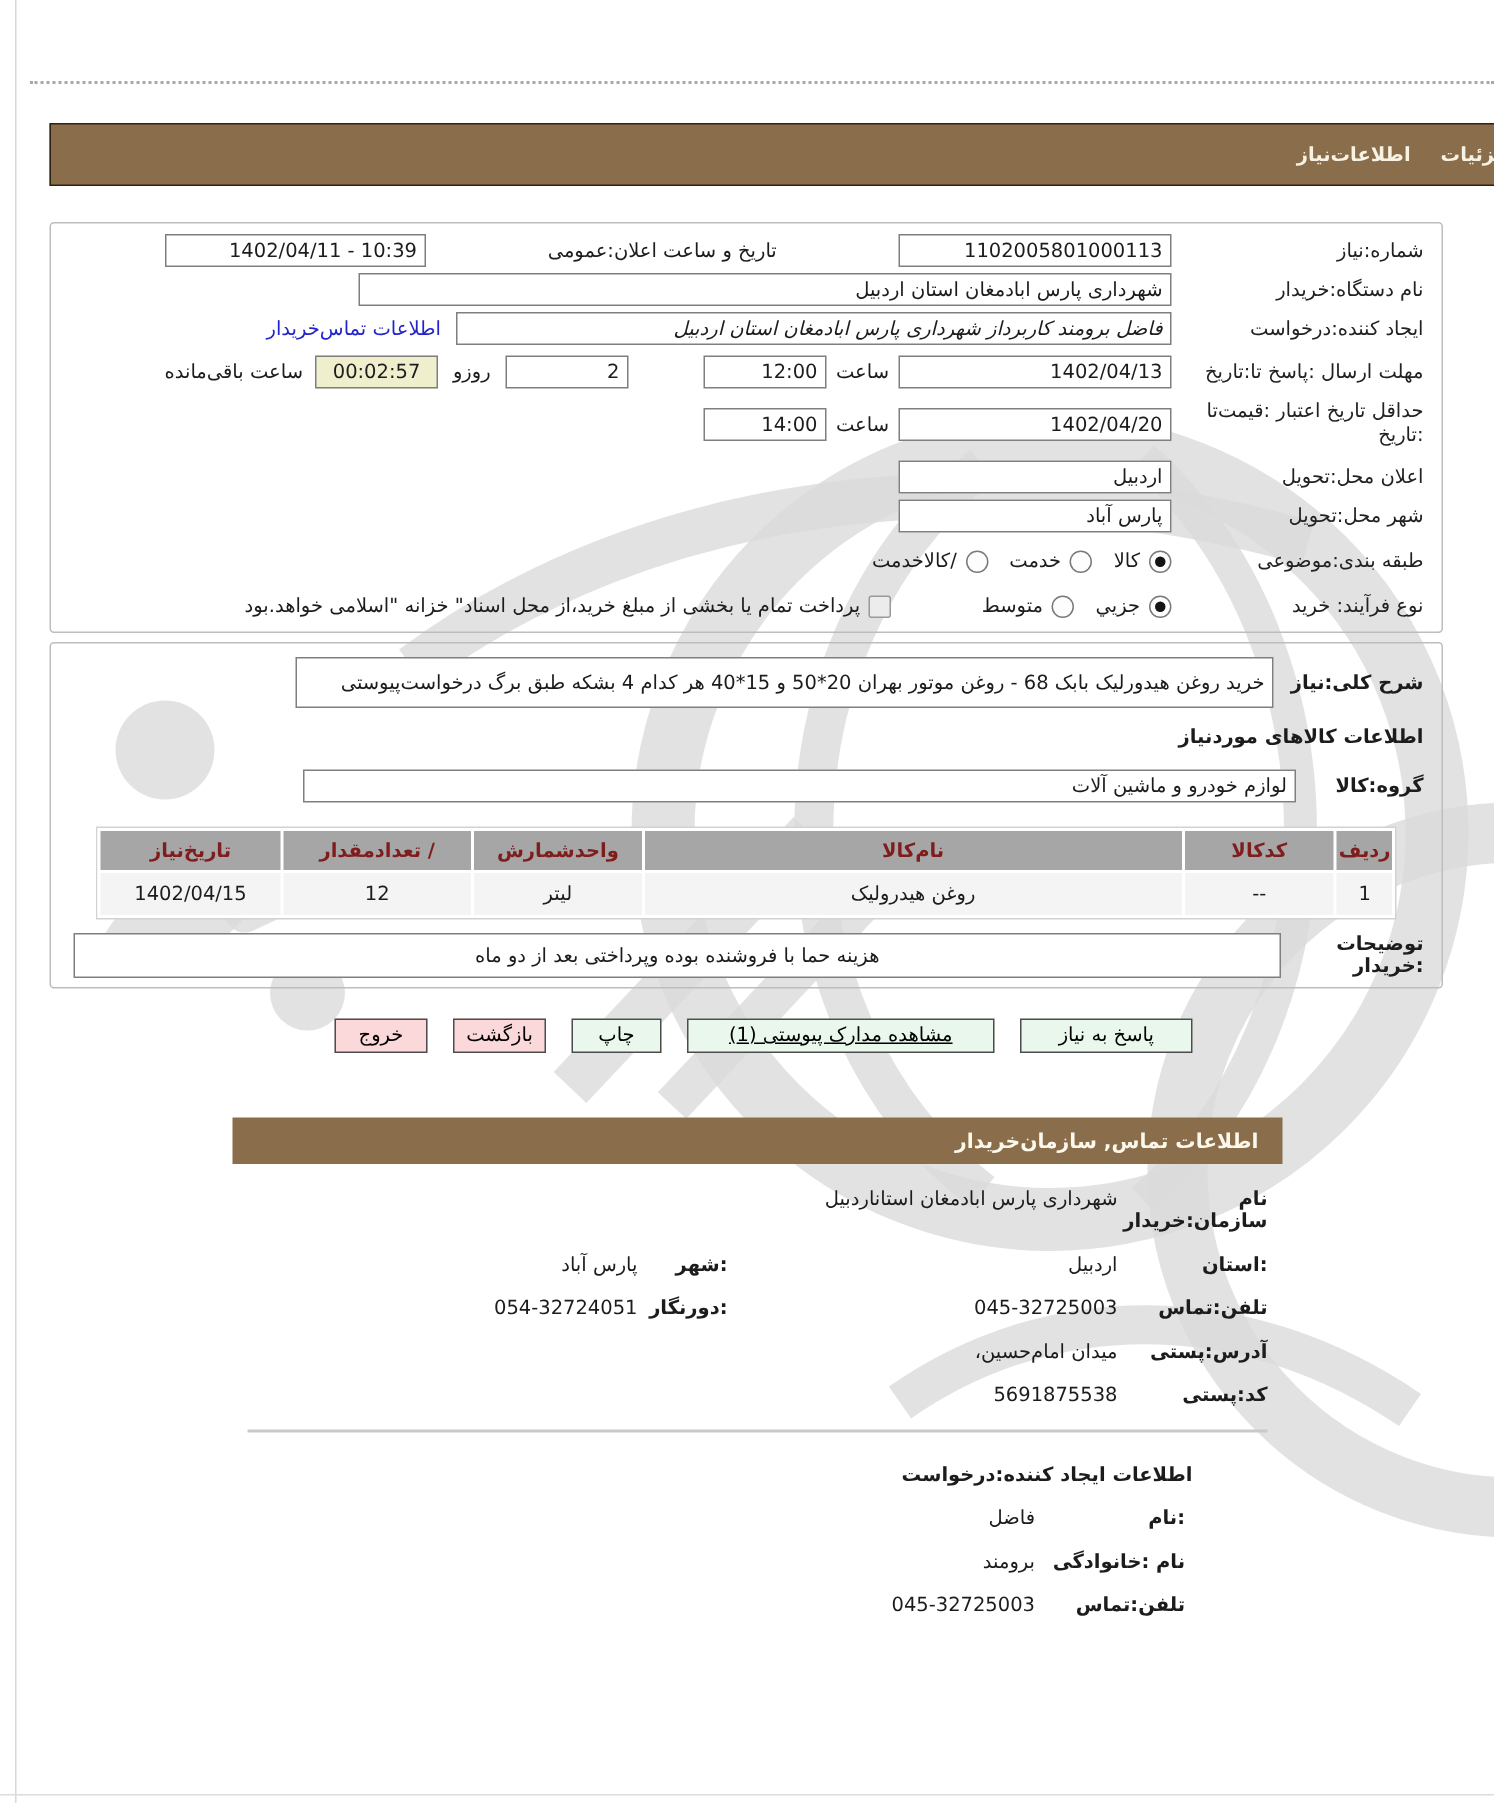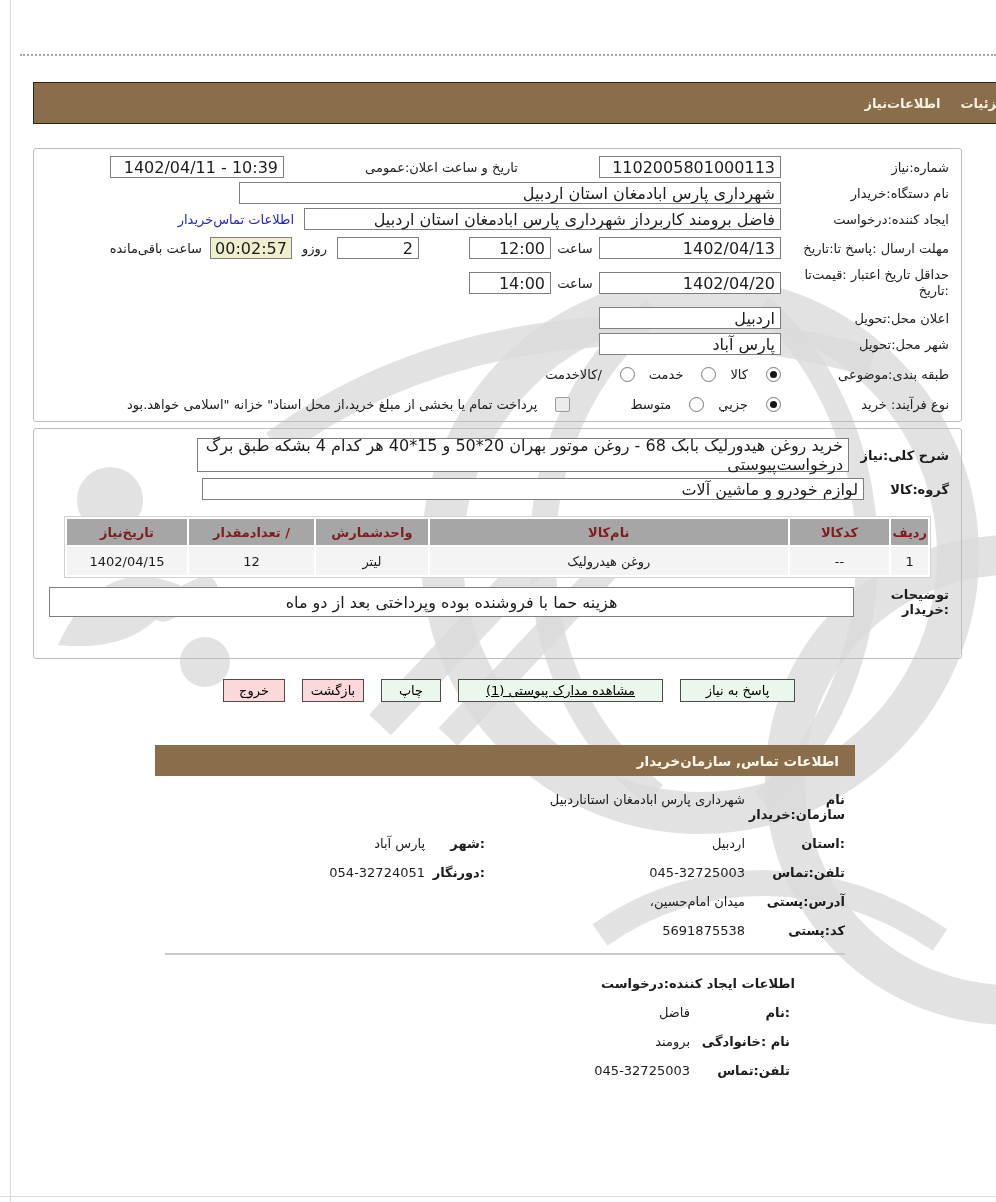--- a/index.html
+++ b/index.html
@@ -39,33 +39,33 @@
   }
   .panel1{top:148px;height:274px;padding-top:7px;}
   .panel2{top:428px;height:231px;padding-top:9px;}
   
   .frow{display:flex;align-items:center;padding-right:12px;margin-bottom:4px;min-height:22px;}
   .flabel{width:168px;flex:0 0 auto;color:#222;}
   .flabel2l div{line-height:16px;}
   .bold{font-weight:bold;}
   .tbox{
     border:1px solid #7f7f7f;background:#fff;height:18px;box-sizing:content-box;
-    padding:1px 5px 1px 5px;display:flex;align-items:center;font-size:16px;
+    padding:1px 5px 1px 5px;display:flex;align-items:center;font-size:13px;
   }
   .num{direction:ltr;unicode-bidi:isolate;}
-  .w180{width:170px;} .w172{width:162px;} .w540{width:530px;} .w475{width:465px;}
+  .w180{width:170px;} .w172{width:162px;} .w540{width:530px;} .w475{width:465px;font-style:italic;}
   .w80{width:70px;}
   .midlabel{width:315px;text-align:center;flex:0 0 auto;}
   .hlabel{width:48px;text-align:center;flex:0 0 auto;}
   .dayslabel{width:45px;text-align:center;flex:0 0 auto;}
   .sp50{width:50px;flex:0 0 auto;}
   .countdown{background:#efefcd;justify-content:center;}
   .link{color:#2323cc;margin-right:10px;cursor:pointer;}
   
-  .opt{display:flex;align-items:flex-start;margin-left:14px;gap:12px;}
+  .opt{display:flex;align-items:flex-start;margin-left:14px;}
   .radio{width:13px;height:13px;border:1px solid #7a7a7a;border-radius:50%;background:#fdfdfd;position:relative;margin-left:6px;flex:0 0 auto;}
   .radio.sel::after{content:"";position:absolute;inset:3px;background:#141414;border-radius:50%;}
   .cbox{width:13px;height:13px;border:1px solid #9a9a9a;background:#ececec;border-radius:2px;margin-left:6px;flex:0 0 auto;}
   
   .descbox{width:640px;height:30px;}
   .fl100{width:100px;flex:0 0 auto;}
   .fl85{width:85px;flex:0 0 auto;}
   .heading{padding:6px 12px 8px 0;font-weight:bold;}
   .groupbox{width:650px;}
   
@@ -246,20 +246,21 @@
 
 <div class="layer panel panel2">
 
   <div class="frow" style="margin-bottom:6px;">
     <div class="fl100 bold">شرح کلی:نیاز</div>
     <div class="tbox descbox">
         <span>خرید روغن هیدورلیک بابک 68 - روغن موتور بهران 20*50 و 15*40 هر کدام 4 بشکه طبق برگ درخواست‌پیوستی</span>
       </div>
   </div>
 
+  <div class="heading">اطلاعات کالاهای موردنیاز</div>
 
   <div class="frow" style="margin-top:6px;">
     <div class="fl85 bold">گروه:کالا</div>
     <div class="tbox groupbox">
         <span>لوازم خودرو و ماشین آلات</span>
       </div>
   </div>
 
   <div class="tablewrap">
     <table class="items">

